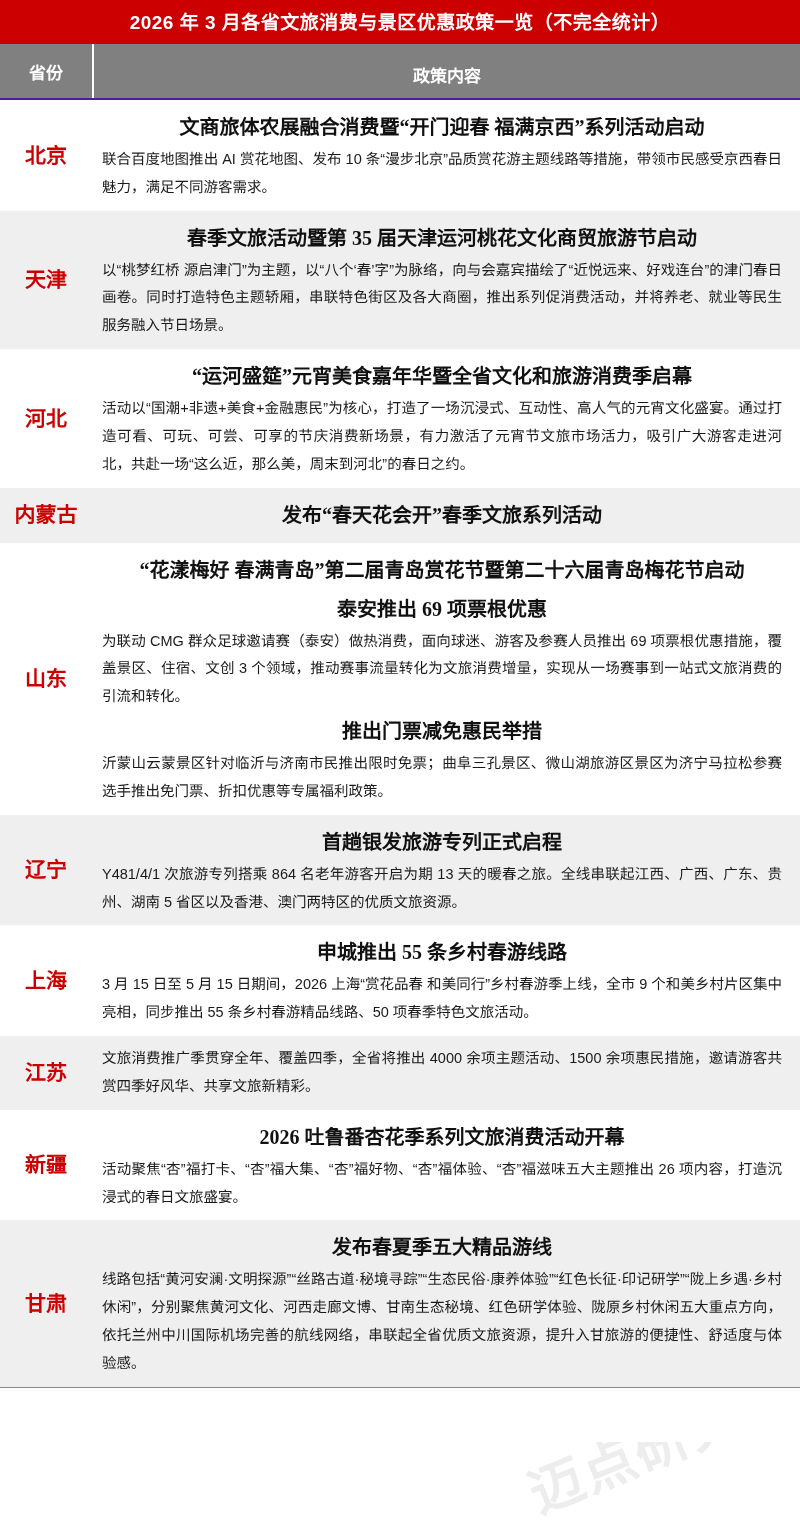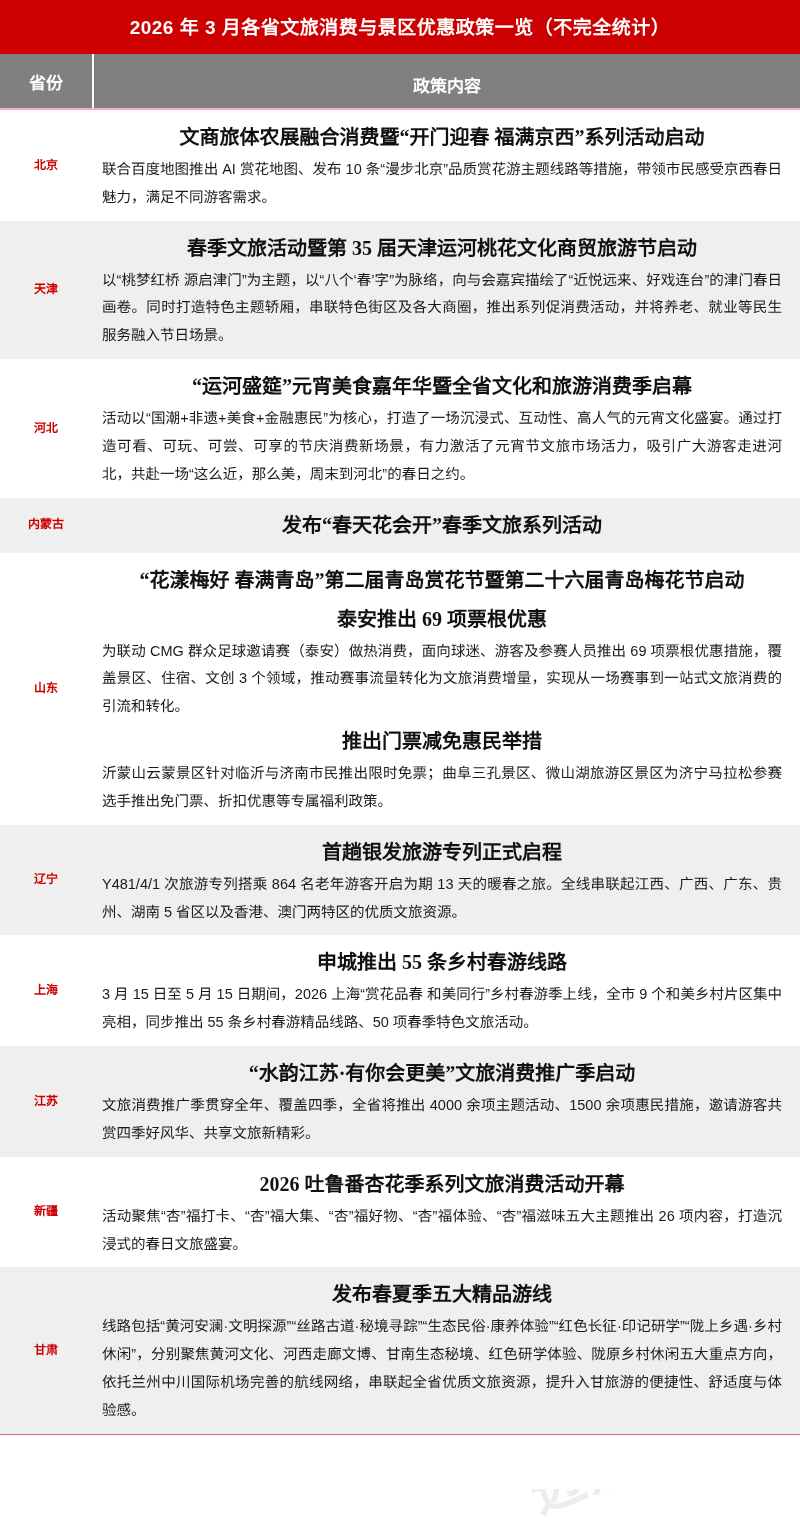--- a/index.html
+++ b/index.html
@@ -43,21 +43,21 @@
   .wm-en { font-size: 15px; letter-spacing: 10px; }
   .wm-mark {
     position: absolute;
     opacity: 0.16;
   }
 
   
   .title-bar {
     position: relative;
     z-index: 5;
-    height: 54px;
+    height: 44px;
     background: #cc0000;
     display: flex;
     align-items: center;
     justify-content: center;
   }
   .title-text {
     color: #ffffff;
     font-size: 19px;
     font-weight: 700;
     letter-spacing: 0.5px;
@@ -65,21 +65,21 @@
   }
 
   
   .col-header {
     position: relative;
     z-index: 5;
     height: 54px;
     background: #808080;
     display: flex;
     align-items: center;
-    border-bottom: 2px solid #f9a8d4;
+    border-bottom: 2px solid #4c1d95;
   }
   .col-header .ch-prov {
     width: 92px;
     flex: 0 0 92px;
     text-align: center;
     color: #ffffff;
     font-size: 17px;
     font-weight: 700;
   }
   .col-header .ch-sep {
@@ -109,21 +109,21 @@
     background: #ffffff;
   }
   .row.alt {
     background: #efefef;
   }
   .row .prov {
     width: 92px;
     flex: 0 0 92px;
     text-align: center;
     color: #cc0000;
-    font-size: 12px;
+    font-size: 21px;
     font-weight: 700;
     line-height: 1.3;
     padding: 0 2px;
     box-sizing: border-box;
   }
   .row .cell {
     flex: 1 1 auto;
     padding: 9px 18px 9px 10px;
     box-sizing: border-box;
   }
@@ -263,21 +263,20 @@
           <div class="policy">
             <div class="policy-title">申城推出 55 条乡村春游线路</div>
             <div class="policy-desc">3 月 15 日至 5 月 15 日期间，2026 上海“赏花品春 和美同行”乡村春游季上线，全市 9 个和美乡村片区集中亮相，同步推出 55 条乡村春游精品线路、50 项春季特色文旅活动。</div>
           </div>
         </div>
       </div>
       <div class="row alt">
         <div class="prov">江苏</div>
         <div class="cell">
           <div class="policy">
-            <div class="policy-title">“水韵江苏·有你会更美”文旅消费推广季启动</div>
             <div class="policy-desc">文旅消费推广季贯穿全年、覆盖四季，全省将推出 4000 余项主题活动、1500 余项惠民措施，邀请游客共赏四季好风华、共享文旅新精彩。</div>
           </div>
         </div>
       </div>
       <div class="row">
         <div class="prov">新疆</div>
         <div class="cell">
           <div class="policy">
             <div class="policy-title">2026 吐鲁番杏花季系列文旅消费活动开幕</div>
             <div class="policy-desc">活动聚焦“杏”福打卡、“杏”福大集、“杏”福好物、“杏”福体验、“杏”福滋味五大主题推出 26 项内容，打造沉浸式的春日文旅盛宴。</div>

